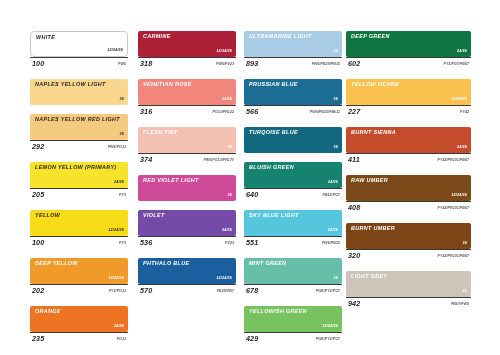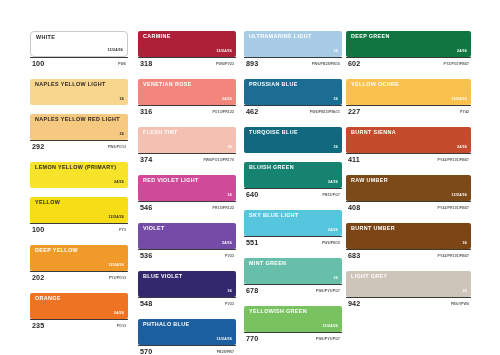--- a/index.html
+++ b/index.html
@@ -30,20 +30,21 @@
   }
 
   .col-0 { left: 30px;  width: 98px; }
   .col-1 { left: 138px; width: 98px; }
   .col-2 { left: 244px; width: 98px; }
   .col-3 { left: 346px; width: 125px; }
 
   .swatch-entry {
     margin-bottom: 9px;
     position: relative;
+    font-style: italic;
   }
 
   .swatch {
     position: relative;
     height: 26px;
     border-radius: 2px;
     box-sizing: border-box;
     overflow: hidden;
   }
 
@@ -133,20 +134,24 @@
         <div class="swatch-footer">
           <span class="swatch-code">292</span>
           <span class="swatch-pigment">PW6/PO13</span>
         </div>
       </div>
       <div class="swatch-entry">
         <div class="swatch" style="background: rgb(246, 227, 42);">
           <span class="swatch-name" style="color: rgb(35, 31, 32);">LEMON YELLOW (PRIMARY)</span>
           <span class="swatch-rating" style="color: rgb(35, 31, 32);">24/36</span>
         </div>
+        <div class="swatch-footer">
+          <span class="swatch-code">205</span>
+          <span class="swatch-pigment">PY3</span>
+        </div>
       </div>
       <div class="swatch-entry">
         <div class="swatch" style="background: rgb(246, 221, 24);">
           <span class="swatch-name" style="color: rgb(35, 31, 32);">YELLOW</span>
           <span class="swatch-rating" style="color: rgb(35, 31, 32);">12/24/36</span>
         </div>
         <div class="swatch-footer">
           <span class="swatch-code">100</span>
           <span class="swatch-pigment">PY3</span>
         </div>
@@ -201,46 +206,32 @@
         <div class="swatch-footer">
           <span class="swatch-code">374</span>
           <span class="swatch-pigment">PW6/PO13/PR170</span>
         </div>
       </div>
       <div class="swatch-entry">
         <div class="swatch" style="background: rgb(207, 75, 153);">
           <span class="swatch-name" style="color: rgb(255, 255, 255);">RED VIOLET LIGHT</span>
           <span class="swatch-rating" style="color: rgb(255, 255, 255);">36</span>
         </div>
-        <div class="swatch-footer">
-          <span class="swatch-code">546</span>
-          <span class="swatch-pigment">PR15/PR122</span>
-        </div>
       </div>
       <div class="swatch-entry">
         <div class="swatch" style="background: rgb(116, 75, 166);">
           <span class="swatch-name" style="color: rgb(255, 255, 255);">VIOLET</span>
           <span class="swatch-rating" style="color: rgb(255, 255, 255);">24/36</span>
         </div>
         <div class="swatch-footer">
           <span class="swatch-code">536</span>
           <span class="swatch-pigment">PV23</span>
         </div>
       </div>
       <div class="swatch-entry">
-        <div class="swatch" style="background: rgb(51, 40, 110);">
-          <span class="swatch-name" style="color: rgb(255, 255, 255);">BLUE VIOLET</span>
-          <span class="swatch-rating" style="color: rgb(255, 255, 255);">36</span>
-        </div>
-        <div class="swatch-footer">
-          <span class="swatch-code">548</span>
-          <span class="swatch-pigment">PV23</span>
-        </div>
-      </div>
-      <div class="swatch-entry">
         <div class="swatch" style="background: rgb(27, 95, 158);">
           <span class="swatch-name" style="color: rgb(255, 255, 255);">PHTHALO BLUE</span>
           <span class="swatch-rating" style="color: rgb(255, 255, 255);">12/24/36</span>
         </div>
         <div class="swatch-footer">
           <span class="swatch-code">570</span>
           <span class="swatch-pigment">PB29/PB7</span>
         </div>
       </div>
     </div>
@@ -254,21 +245,21 @@
           <span class="swatch-code">893</span>
           <span class="swatch-pigment">PW6/PB29/PB15</span>
         </div>
       </div>
       <div class="swatch-entry">
         <div class="swatch" style="background: rgb(27, 109, 148);">
           <span class="swatch-name" style="color: rgb(255, 255, 255);">PRUSSIAN BLUE</span>
           <span class="swatch-rating" style="color: rgb(255, 255, 255);">36</span>
         </div>
         <div class="swatch-footer">
-          <span class="swatch-code">462</span>
+          <span class="swatch-code">566</span>
           <span class="swatch-pigment">PW6/PB15/PBk11</span>
         </div>
       </div>
       <div class="swatch-entry">
         <div class="swatch" style="background: rgb(18, 104, 126);">
           <span class="swatch-name" style="color: rgb(255, 255, 255);">TURQOISE BLUE</span>
           <span class="swatch-rating" style="color: rgb(255, 255, 255);">36</span>
         </div>
       </div>
       <div class="swatch-entry">
@@ -300,21 +291,21 @@
           <span class="swatch-code">678</span>
           <span class="swatch-pigment">PW6/PY3/PG7</span>
         </div>
       </div>
       <div class="swatch-entry">
         <div class="swatch" style="background: rgb(120, 194, 96);">
           <span class="swatch-name" style="color: rgb(255, 255, 255);">YELLOWISH GREEN</span>
           <span class="swatch-rating" style="color: rgb(255, 255, 255);">12/24/36</span>
         </div>
         <div class="swatch-footer">
-          <span class="swatch-code">770</span>
+          <span class="swatch-code">429</span>
           <span class="swatch-pigment">PW6/PY3/PG7</span>
         </div>
       </div>
     </div>
     <div class="column col-3">
       <div class="swatch-entry">
         <div class="swatch" style="background: rgb(15, 118, 65);">
           <span class="swatch-name" style="color: rgb(255, 255, 255);">DEEP GREEN</span>
           <span class="swatch-rating" style="color: rgb(255, 255, 255);">24/36</span>
         </div>
@@ -352,21 +343,21 @@
           <span class="swatch-code">408</span>
           <span class="swatch-pigment">PY42/PR101/PB67</span>
         </div>
       </div>
       <div class="swatch-entry">
         <div class="swatch" style="background: rgb(123, 69, 22);">
           <span class="swatch-name" style="color: rgb(255, 255, 255);">BURNT UMBER</span>
           <span class="swatch-rating" style="color: rgb(255, 255, 255);">36</span>
         </div>
         <div class="swatch-footer">
-          <span class="swatch-code">683</span>
+          <span class="swatch-code">320</span>
           <span class="swatch-pigment">PY42/PR101/PB67</span>
         </div>
       </div>
       <div class="swatch-entry">
         <div class="swatch" style="background: rgb(205, 196, 186);">
           <span class="swatch-name" style="color: rgb(255, 255, 255);">LIGHT GREY</span>
           <span class="swatch-rating" style="color: rgb(255, 255, 255);">36</span>
         </div>
         <div class="swatch-footer">
           <span class="swatch-code">942</span>

